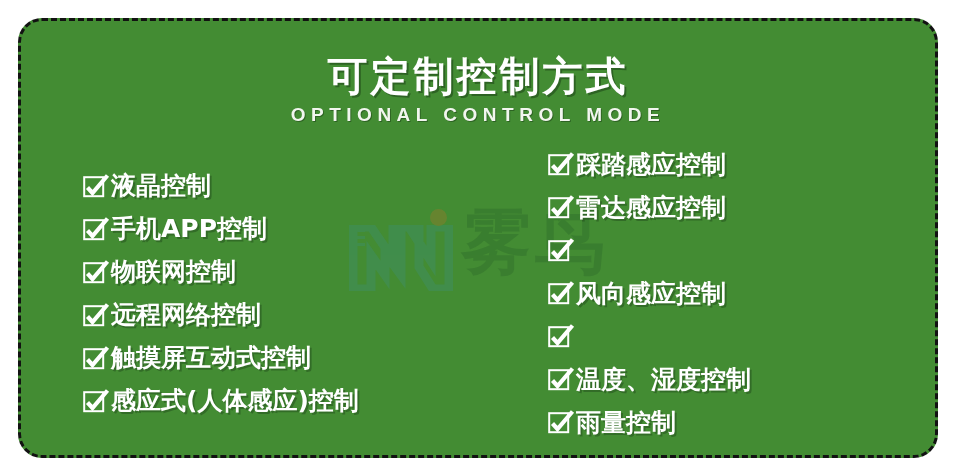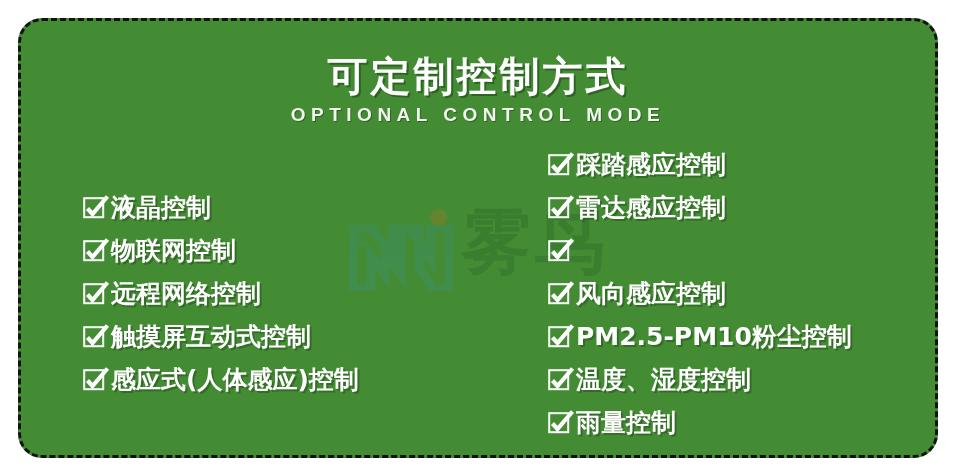--- a/index.html
+++ b/index.html
@@ -201,20 +201,29 @@
             </span>
             <span class="item-label">液晶控制</span>
           </div>
           <div class="item">
             <span class="check">
               <svg viewBox="0 0 26 24" width="26" height="24">
                 <rect x="1.2" y="2.2" width="19" height="19" fill="none" stroke="#ffffff" stroke-width="2"></rect>
                 <path d="M4.5 12.5 L9.5 18 L24.5 0.5" fill="none" stroke="#ffffff" stroke-width="4.2" stroke-linecap="butt" stroke-linejoin="miter"></path>
               </svg>
             </span>
+            <span class="item-label">手机APP控制</span>
+          </div>
+          <div class="item">
+            <span class="check">
+              <svg viewBox="0 0 26 24" width="26" height="24">
+                <rect x="1.2" y="2.2" width="19" height="19" fill="none" stroke="#ffffff" stroke-width="2"></rect>
+                <path d="M4.5 12.5 L9.5 18 L24.5 0.5" fill="none" stroke="#ffffff" stroke-width="4.2" stroke-linecap="butt" stroke-linejoin="miter"></path>
+              </svg>
+            </span>
             <span class="item-label">物联网控制</span>
           </div>
           <div class="item">
             <span class="check">
               <svg viewBox="0 0 26 24" width="26" height="24">
                 <rect x="1.2" y="2.2" width="19" height="19" fill="none" stroke="#ffffff" stroke-width="2"></rect>
                 <path d="M4.5 12.5 L9.5 18 L24.5 0.5" fill="none" stroke="#ffffff" stroke-width="4.2" stroke-linecap="butt" stroke-linejoin="miter"></path>
               </svg>
             </span>
             <span class="item-label">远程网络控制</span>
@@ -274,21 +283,20 @@
             </span>
             <span class="item-label">风向感应控制</span>
           </div>
           <div class="item">
             <span class="check">
               <svg viewBox="0 0 26 24" width="26" height="24">
                 <rect x="1.2" y="2.2" width="19" height="19" fill="none" stroke="#ffffff" stroke-width="2"></rect>
                 <path d="M4.5 12.5 L9.5 18 L24.5 0.5" fill="none" stroke="#ffffff" stroke-width="4.2" stroke-linecap="butt" stroke-linejoin="miter"></path>
               </svg>
             </span>
-            <span class="item-label">PM2.5-PM10粉尘控制</span>
           </div>
           <div class="item">
             <span class="check">
               <svg viewBox="0 0 26 24" width="26" height="24">
                 <rect x="1.2" y="2.2" width="19" height="19" fill="none" stroke="#ffffff" stroke-width="2"></rect>
                 <path d="M4.5 12.5 L9.5 18 L24.5 0.5" fill="none" stroke="#ffffff" stroke-width="4.2" stroke-linecap="butt" stroke-linejoin="miter"></path>
               </svg>
             </span>
             <span class="item-label">温度、湿度控制</span>
           </div>

